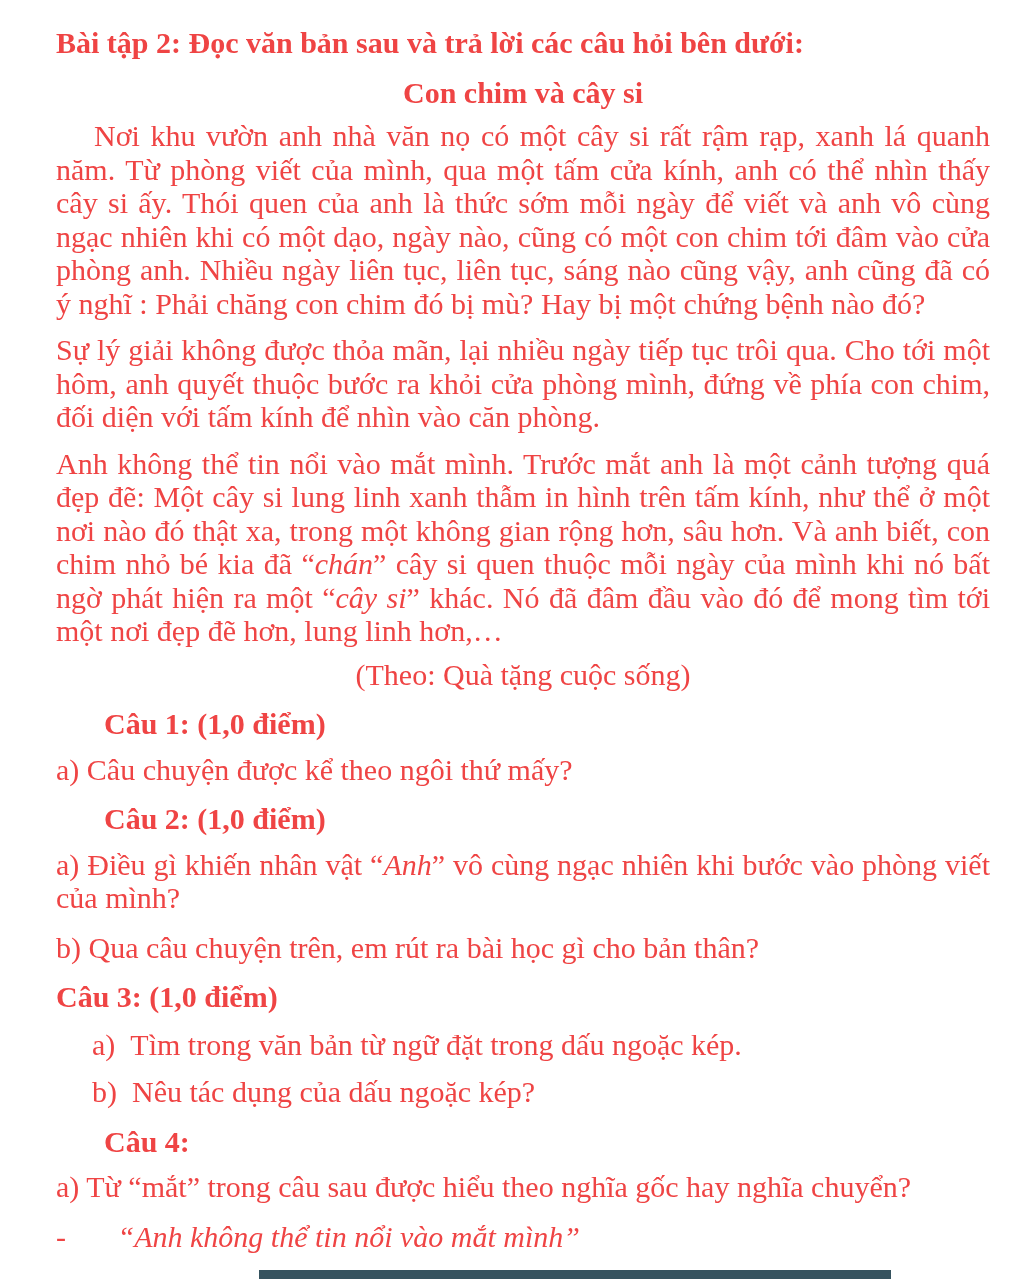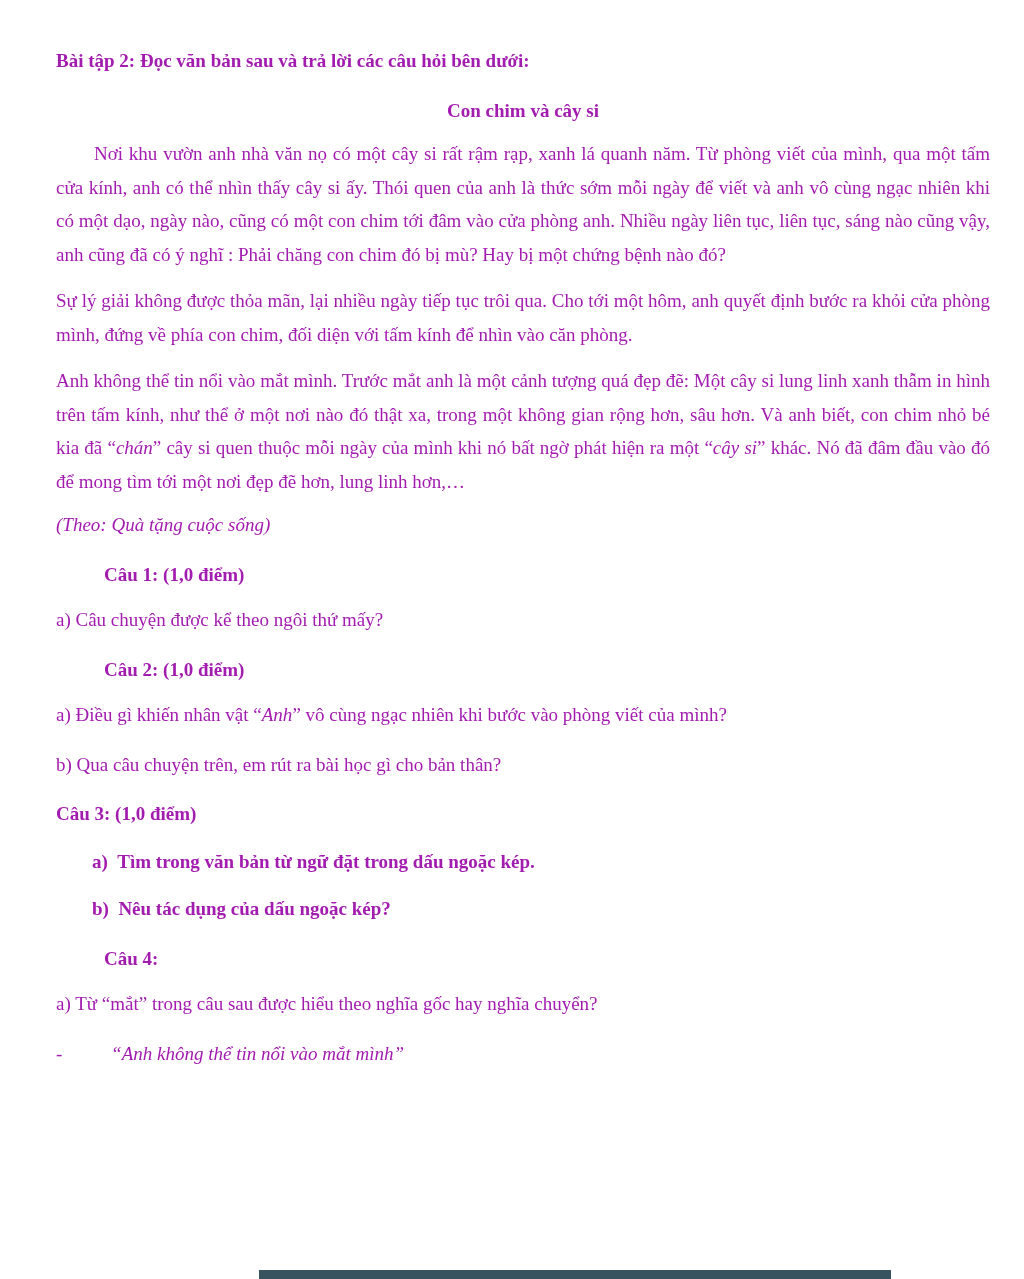--- a/index.html
+++ b/index.html
@@ -8,39 +8,39 @@
     width: 1024px;
     height: 1279px;
     background: #ffffff;
     overflow: hidden;
   }
   .page {
     position: relative;
     box-sizing: border-box;
     width: 1024px;
     height: 1279px;
-    padding: 44px 34px 0 56px;
+    padding: 26px 34px 0 56px;
     font-family: "Liberation Serif", "DejaVu Serif", serif;
-    font-size: 19px;
+    font-size: 30px;
     line-height: 33.5px;
-    color: #a21caf;
+    color: #ef4444;
     background: #ffffff;
   }
   .bold   { font-weight: bold; }
   .center { text-align: center; }
-  .right  { text-align: left; font-style: italic; }
+  .right  { text-align: center; }
   p, .line {
     margin: 0;
     padding: 0;
   }
   .para {
     text-align: justify;
   }
   .indent { text-indent: 38px; }
-  .inset  { padding-left: 36px; font-weight: bold; }
+  .inset  { padding-left: 36px; }
   .mb10 { margin-bottom: 10px; }
   .mb12 { margin-bottom: 12px; margin-left: 48px; }
   .mb13 { margin-bottom: 13px; }
   .mb14 { margin-bottom: 14px; }
   .mb16 { margin-bottom: 16px; }
   .bottom-bar {
     position: absolute;
     left: 259px;
     bottom: 0;
     width: 632px;
@@ -51,21 +51,21 @@
 <body>
 
 <div class="page">
 
   <p class="bold mb16">Bài tập 2: Đọc văn bản sau và trả lời các câu hỏi bên dưới:</p>
 
   <p class="bold center mb10">Con chim và cây si</p>
 
   <p class="para indent mb13"><span>Nơi khu vườn anh nhà văn nọ có một cây si rất rậm rạp, xanh lá quanh năm. Từ phòng viết của mình, qua một tấm cửa kính, anh có thể nhìn thấy cây si ấy. Thói quen của anh là thức sớm mỗi ngày để viết và anh vô cùng ngạc nhiên khi có một dạo, ngày nào, cũng có một con chim tới đâm vào cửa phòng anh. Nhiều ngày liên tục, liên tục, sáng nào cũng vậy, anh cũng đã có ý nghĩ : Phải chăng con chim đó bị mù? Hay bị một chứng bệnh nào đó?</span></p>
 
-  <p class="para mb13"><span>Sự lý giải không được thỏa mãn, lại nhiều ngày tiếp tục trôi qua. Cho tới một hôm, anh quyết định bước ra khỏi cửa phòng mình, đứng về phía con chim, đối diện với tấm kính để nhìn vào căn phòng.</span></p>
+  <p class="para mb13"><span>Sự lý giải không được thỏa mãn, lại nhiều ngày tiếp tục trôi qua. Cho tới một hôm, anh quyết thuộc bước ra khỏi cửa phòng mình, đứng về phía con chim, đối diện với tấm kính để nhìn vào căn phòng.</span></p>
 
   <p class="para mb10"><span>Anh không thể tin nổi vào mắt mình. Trước mắt anh là một cảnh tượng quá đẹp đẽ: Một cây si lung linh xanh thẫm in hình trên tấm kính, như thể ở một nơi nào đó thật xa, trong một không gian rộng hơn, sâu hơn. Và anh biết, con chim nhỏ bé kia đã “</span><span style="font-style: italic;">chán</span><span>” cây si quen thuộc mỗi ngày của mình khi nó bất ngờ phát hiện ra một “</span><span style="font-style: italic;">cây si</span><span>” khác. Nó đã đâm đầu vào đó để mong tìm tới một nơi đẹp đẽ hơn, lung linh hơn,…</span></p>
 
   <p class="right mb16">(Theo: Quà tặng cuộc sống)</p>
 
   <div>
     <p class="bold mb12">Câu 1: (1,0 điểm)</p>
     <p class="line mb16"><span>a) Câu chuyện được kể theo ngôi thứ mấy?</span></p>
   </div>
 

